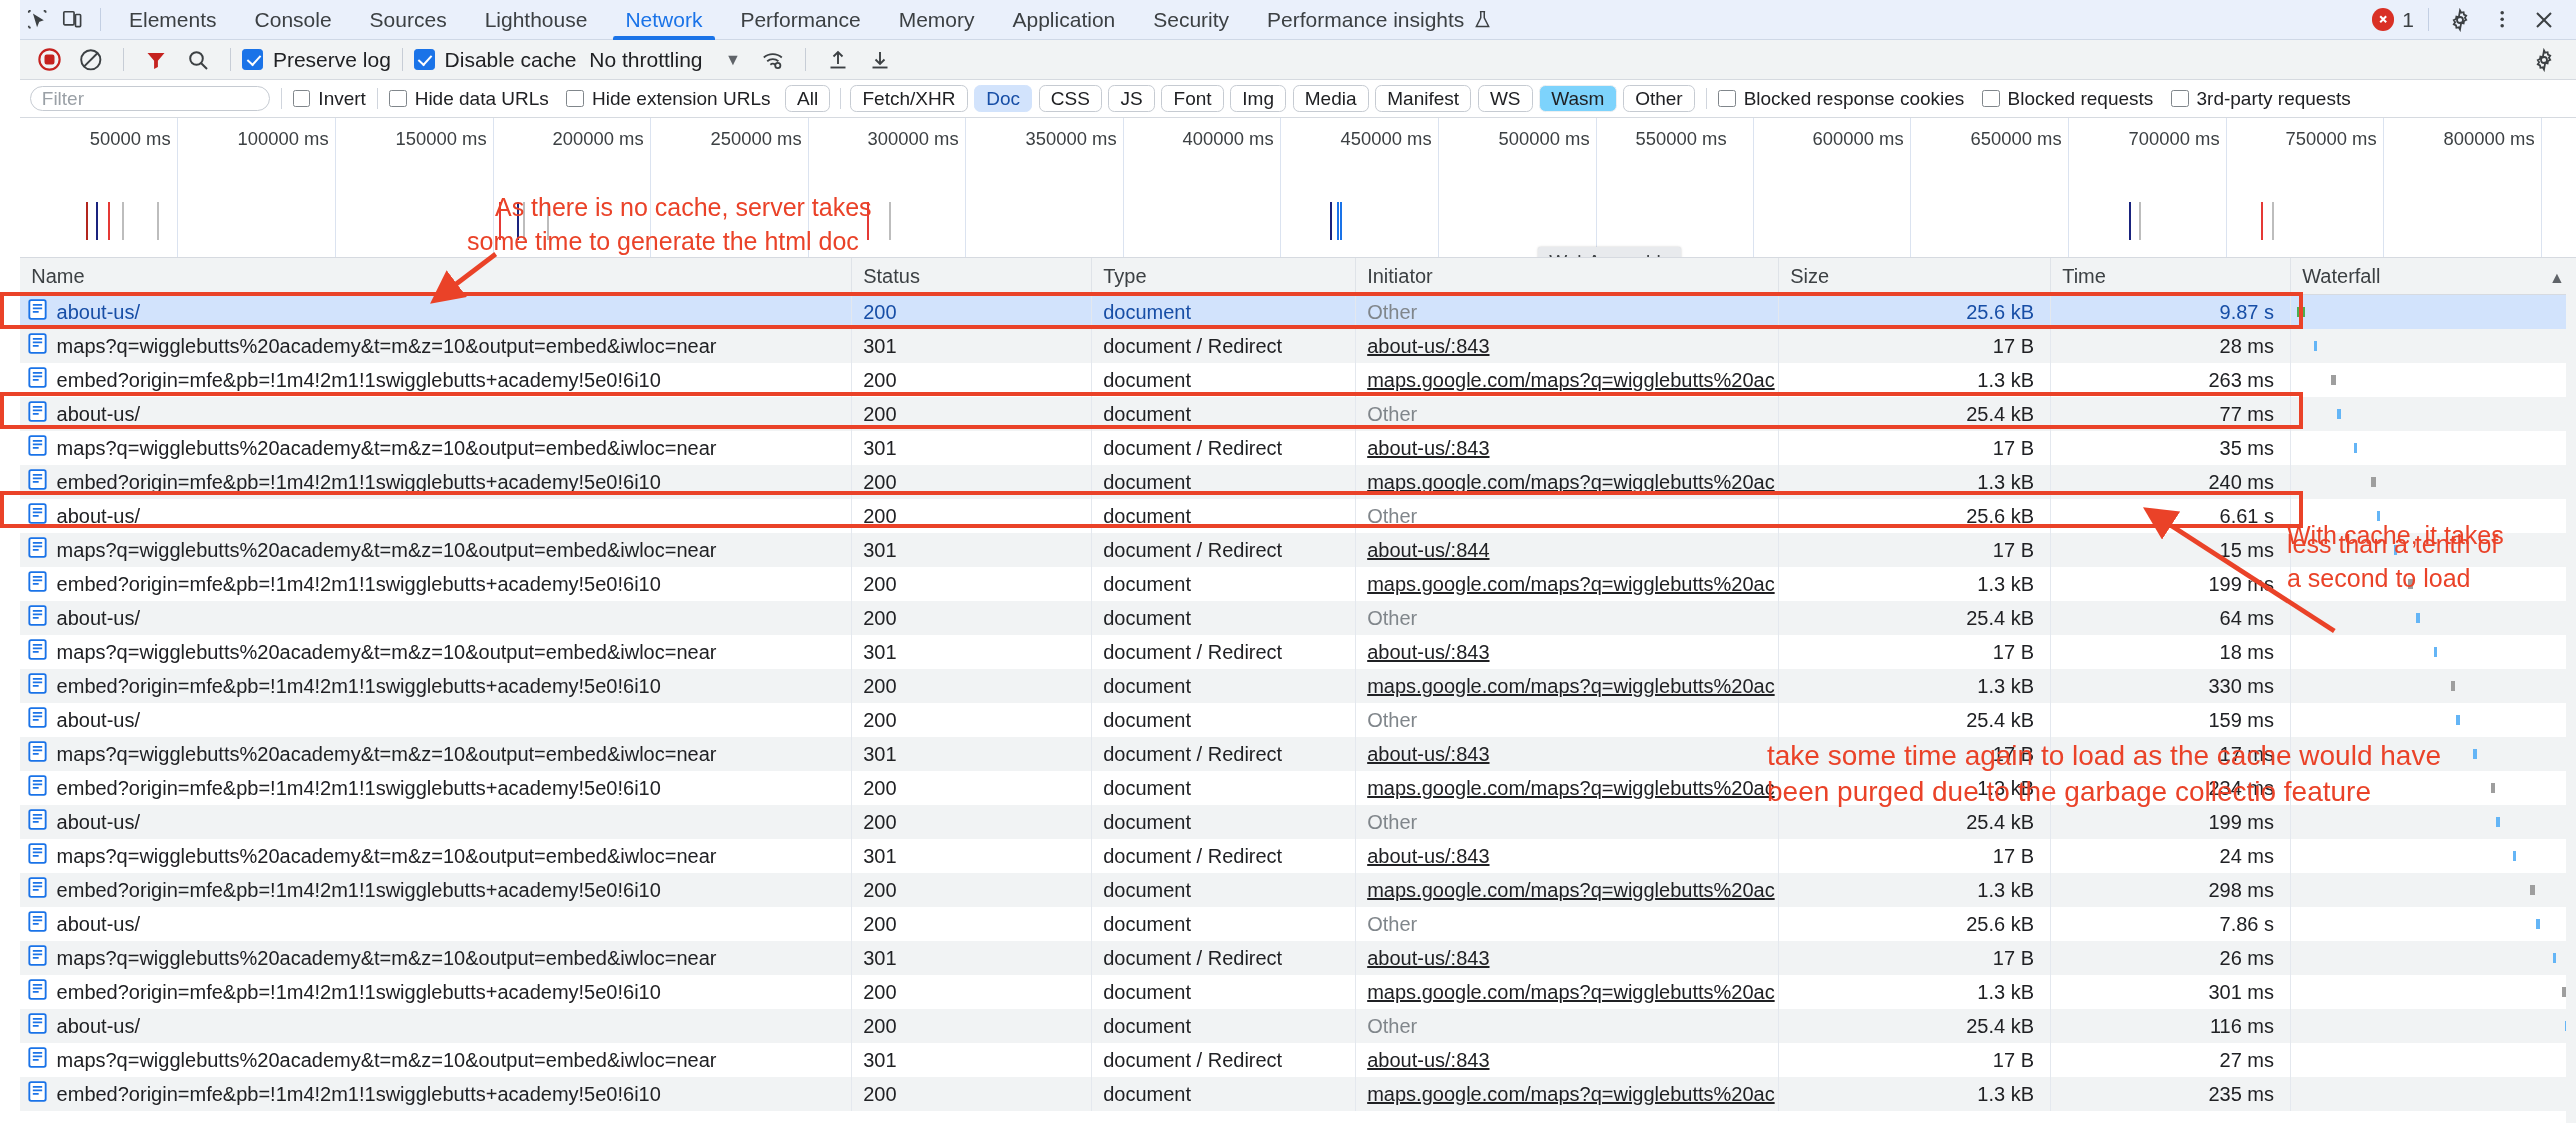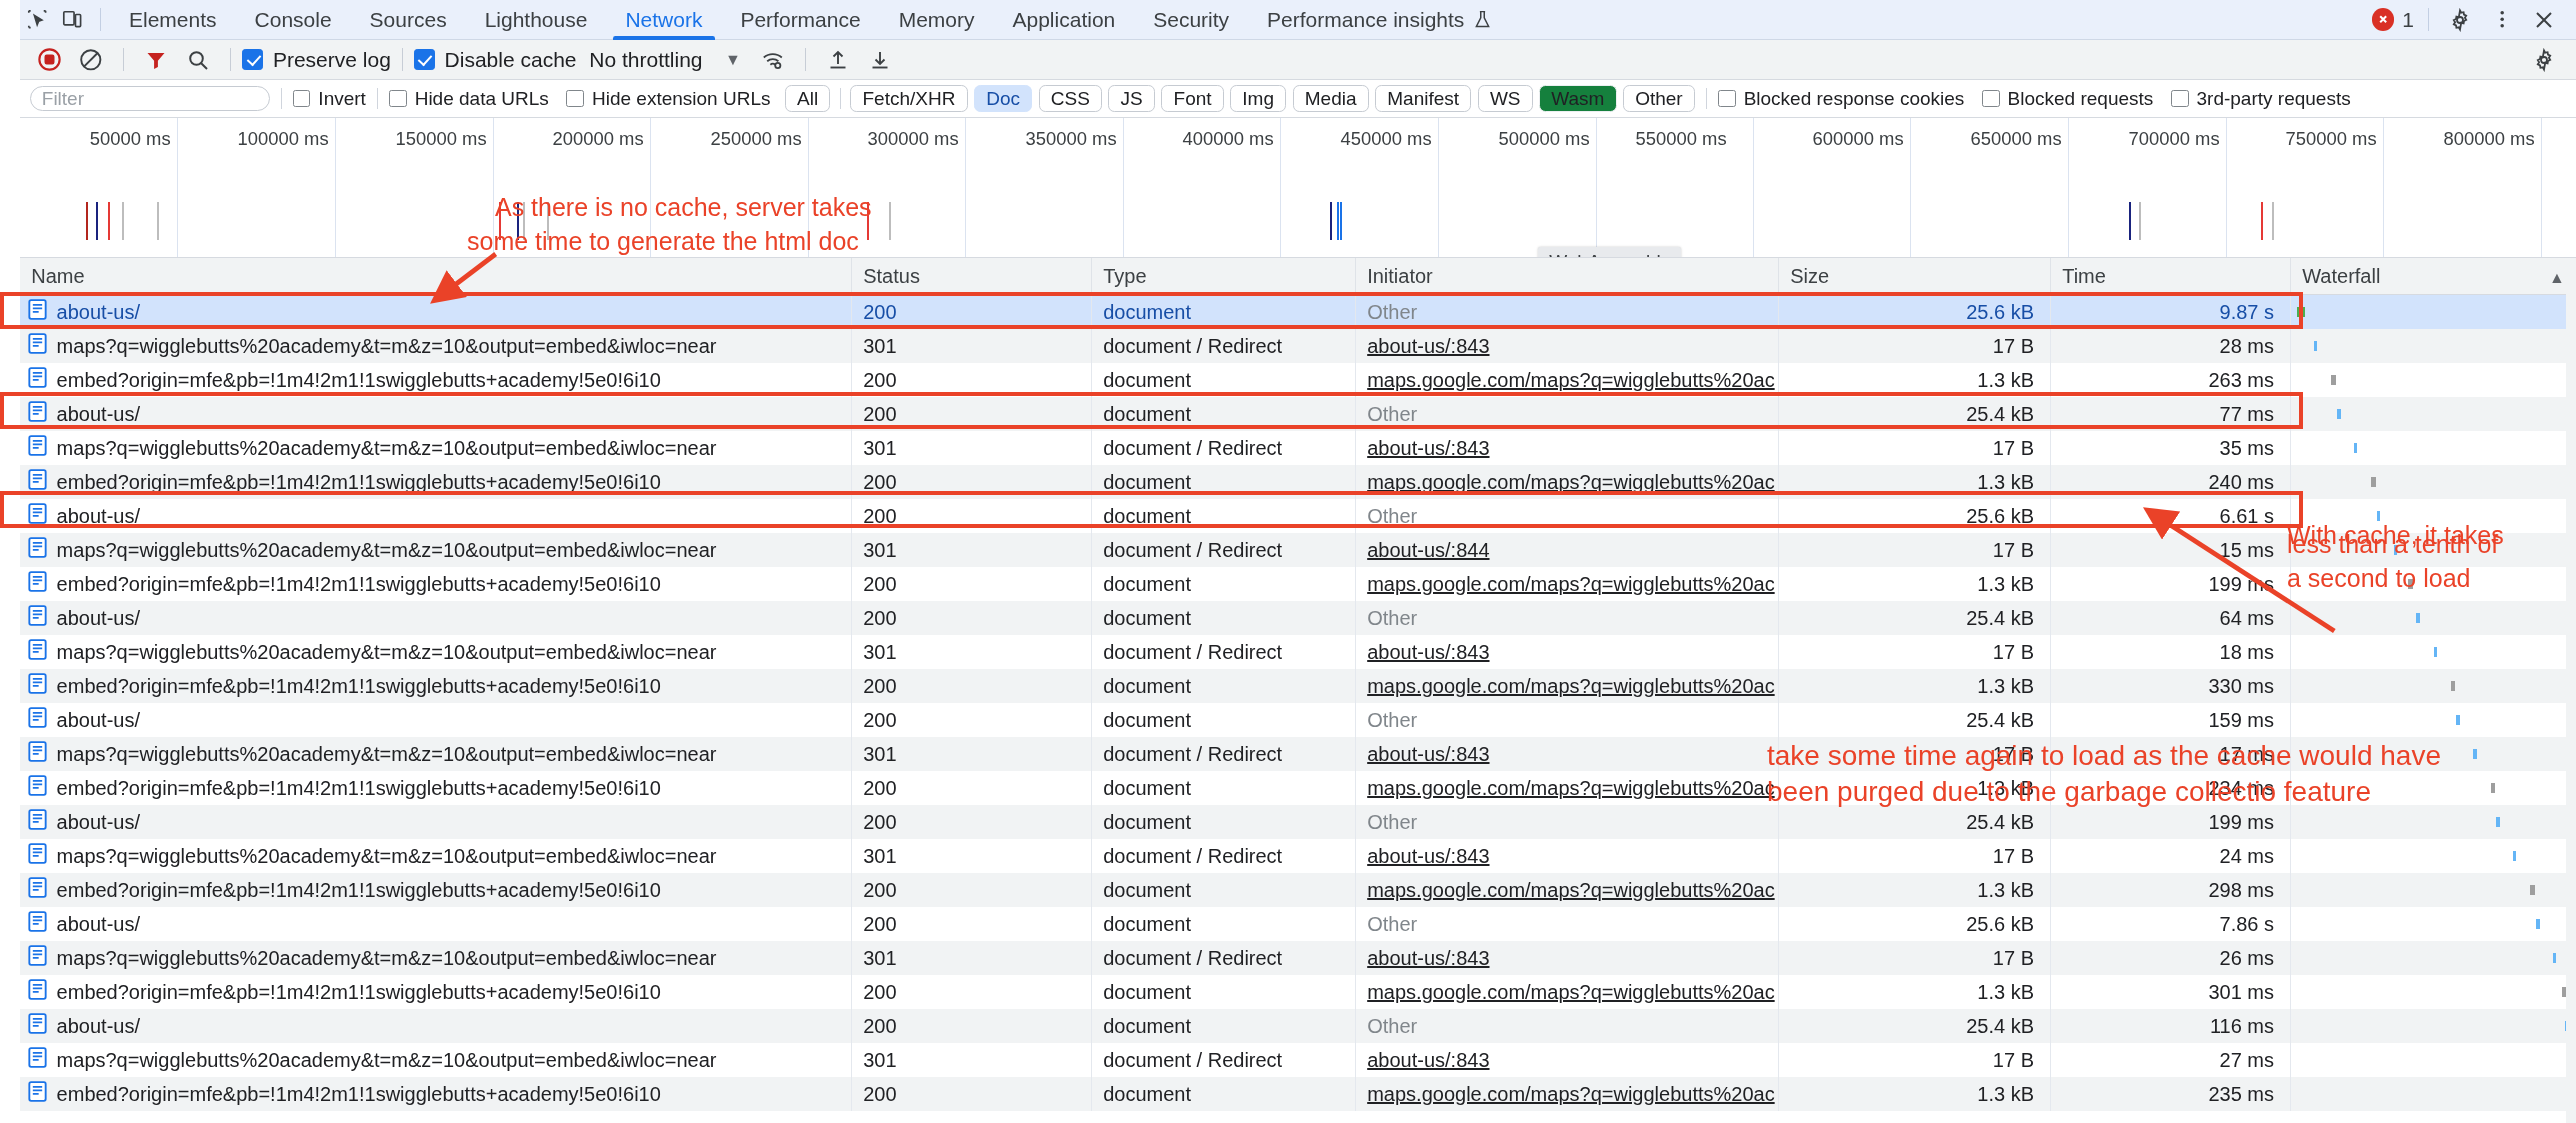--- a/index.html
+++ b/index.html
@@ -72,21 +72,21 @@
   .fsep { width: 0.8px; height: 21px; background: #d0d5dd; margin: 0 11.2px; }
   .cb-sm { display: flex; align-items: center; gap: 8px; font-size: 19px; color: #202124; white-space: nowrap; }
   .cbox-sm { width: 17.6px; height: 17.6px; border: 1.6px solid #80868b; border-radius: 2.4px; background:#fff; flex:none;}
   .typebtns { display: flex; align-items: center; gap: 6.4px; }
   .typebtn {
     height: 27px; padding: 0 11.2px; border: 0.8px solid #c6cbd2; border-radius: 6.4px;
     font-size: 19px; color: #202124; display: flex; align-items: center; background: #fff;
     white-space: nowrap;
   }
   .typebtn.sel { background: #d2e3fc; border-color: #d2e3fc; color: #174ea6; }
-  .typebtn.hover { background: #15803d; border-color: #eceff1; }
+  .typebtn.hover { background: #7dd3fc; border-color: #eceff1; }
 
   
   .overview { position: relative; height: 140px; background: #fff; border-bottom: 0.8px solid #d6dae0; overflow: hidden; }
   .ruler { position: absolute; inset: 0; }
   .tick { position: absolute; top: 0; bottom: 0; width: 0.8px; background: #dbe3f0; }
   .tick-label {
     position: absolute; top: 9.6px; font-size: 18.4px; color: #3c4043;
     transform: translateX(-100%); padding-right: 6.4px; white-space: nowrap;
   }
   .evt { position: absolute; width: 2.4px; }

